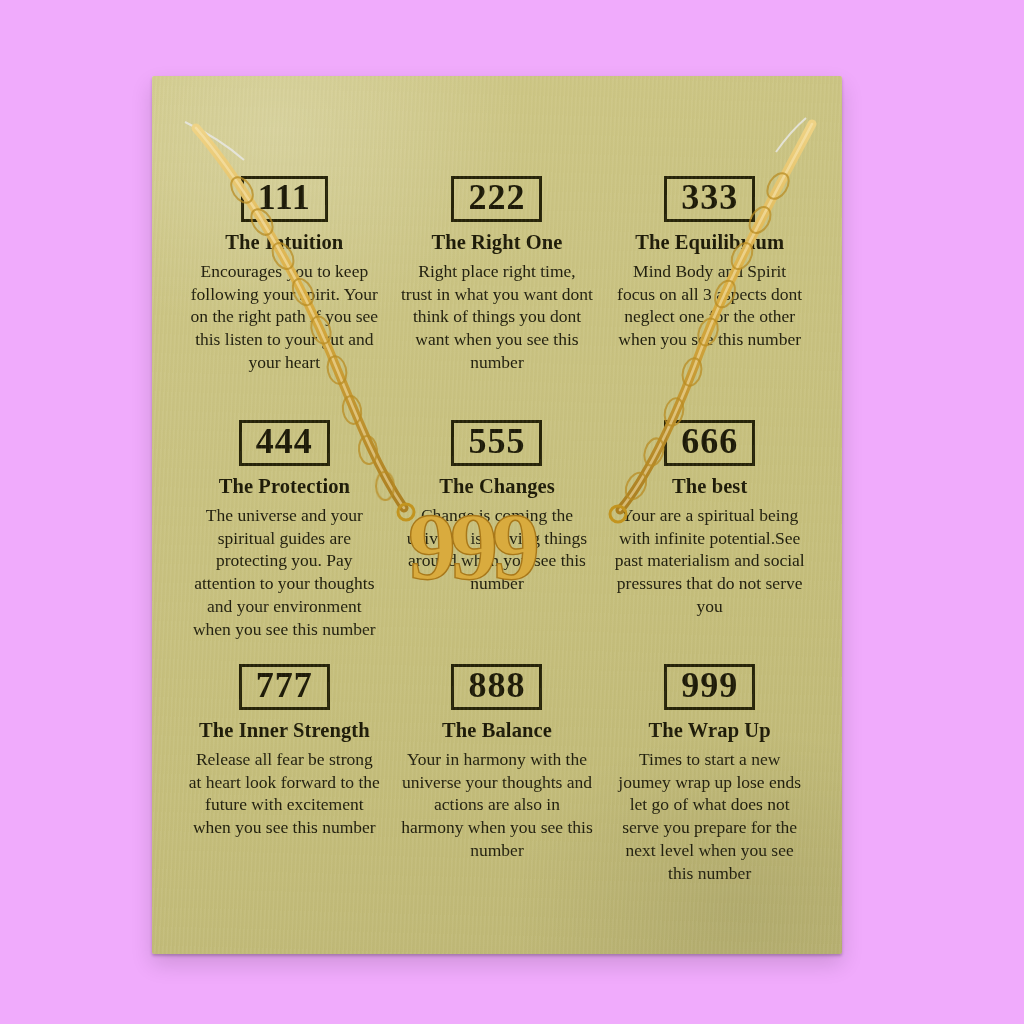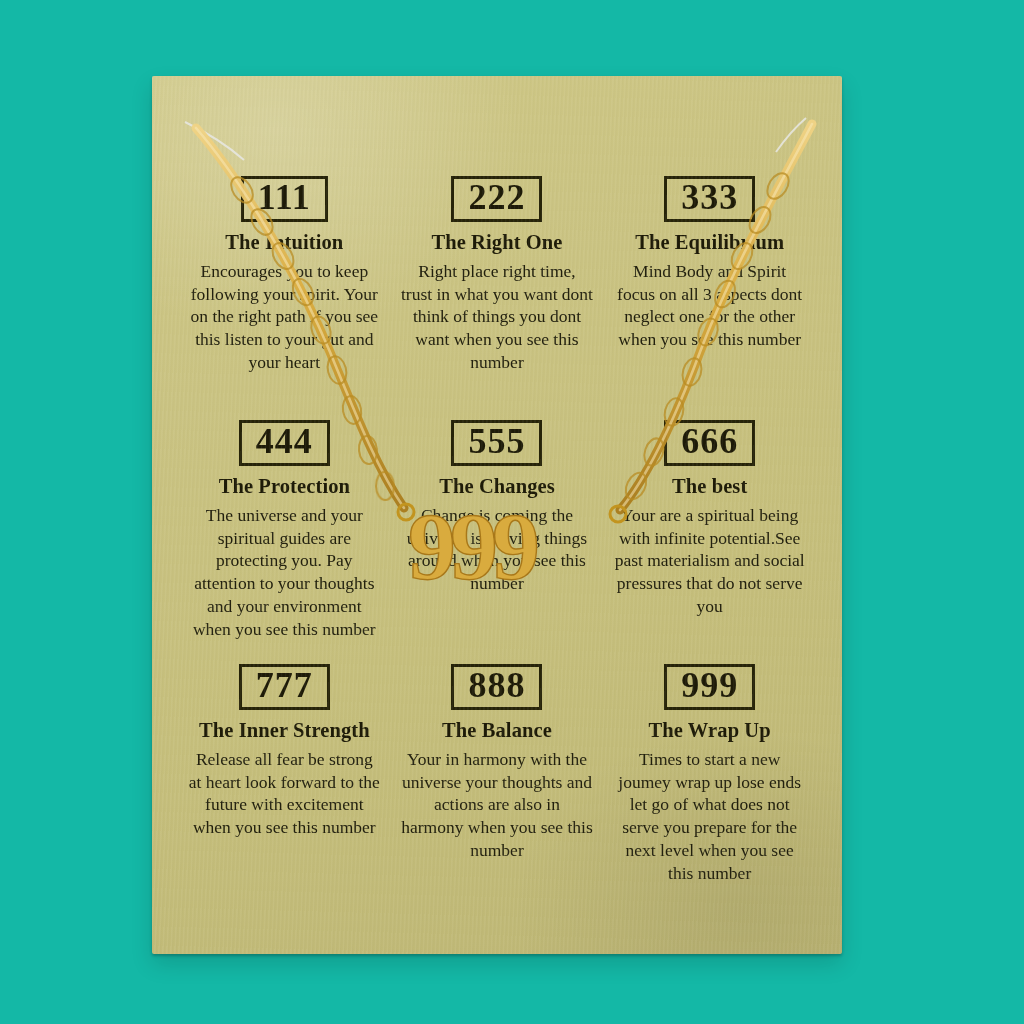--- a/index.html
+++ b/index.html
@@ -8,21 +8,21 @@
     width: 1024px;
     height: 1024px;
     background: #ffffff;
     font-family: "Liberation Serif", serif;
   }
 
   #stage {
     position: relative;
     width: 1024px;
     height: 1024px;
-    background: #14b8a6;
+    background: #f0abfc;
     overflow: hidden;
   }
 
   
   #card {
     position: absolute;
     left: 152px;
     top: 76px;
     width: 690px;
     height: 878px;

